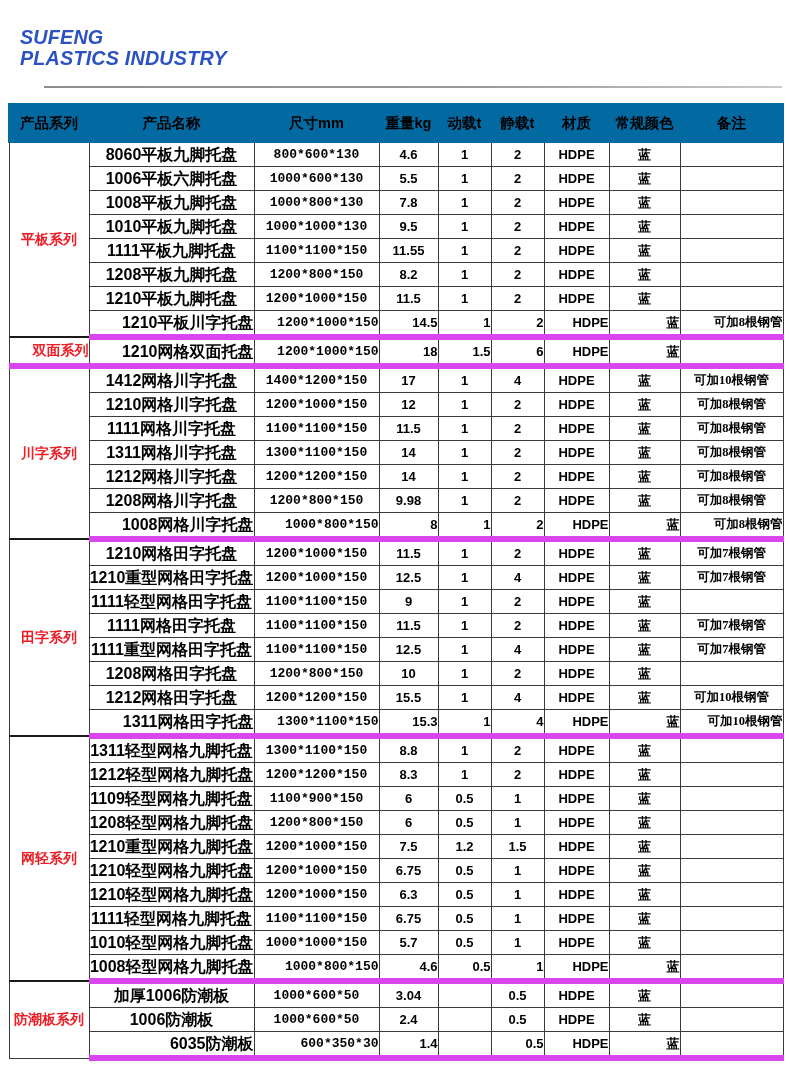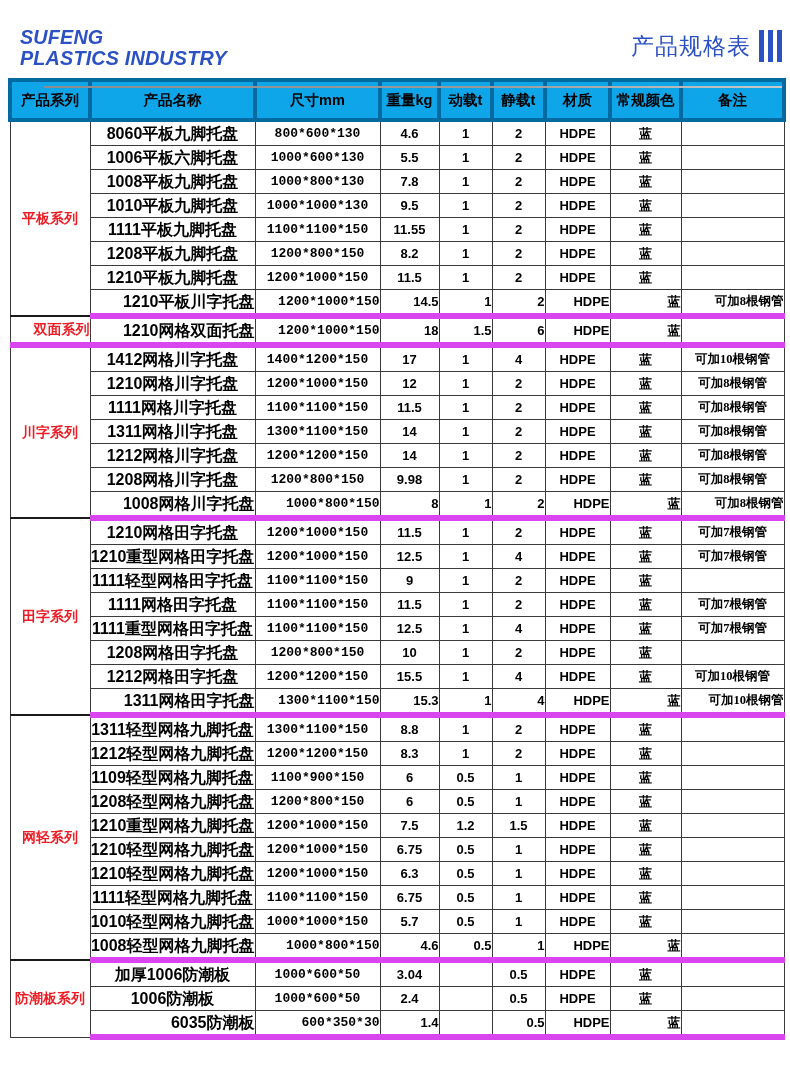--- a/index.html
+++ b/index.html
@@ -13,21 +13,21 @@
     height: 1065px;
     font-family: "Liberation Sans", "DejaVu Sans", sans-serif;
     color: #000000;
     overflow: hidden;
   }
 
   
   .page-header {
     position: relative;
     width: 790px;
-    height: 78px;
+    height: 103px;
     box-sizing: border-box;
   }
   .brand {
     position: absolute;
     left: 20px;
     top: 26px;
     line-height: 1.02;
     letter-spacing: -0.3px;
   }
   .brand-line {
@@ -94,26 +94,26 @@
   table.spec td {
     border: 1px solid #3a3a3a;
     padding: 0;
     height: 23px;
     line-height: 23px;
     text-align: center;
     white-space: nowrap;
     overflow: hidden;
   }
   table.spec thead th {
-    background: #0ea5e9;
+    background: #0369a1;
     height: 36px;
     line-height: 36px;
     font-size: 14.5px;
     font-weight: bold;
-    border: 4px solid #0369a1;
+    border: 2px solid #0369a1;
   }
   td.c-series {
     color: #ee1c24;
     font-size: 14px;
     font-weight: bold;
     text-align: center;
     border-left: 2px solid #1a1a1a;
     border-right: 1px solid #3a3a3a;
     margin-top: 11px;
   }
@@ -149,28 +149,20 @@
   col.w-color   { width: 71px; }
   col.w-note    { width: 103px; }
 </style>
 </head>
 <body>
 
 <div class="page-header">
   <div class="brand">
     <span class="brand-line line1">SUFENG</span>
     <span class="brand-line line2">PLASTICS INDUSTRY</span>
-  </div>
-  <div class="header-right">
-    <span class="header-title">产品规格表</span>
-    <span class="header-bars">
-        <i></i>
-        <i></i>
-        <i></i>
-      </span>
   </div>
   <div class="header-rule"></div>
 </div>
 
 <div class="table-wrap">
   <table class="spec">
     <colgroup>
       <col class="w-series">
         <col class="w-name">
         <col class="w-size">

